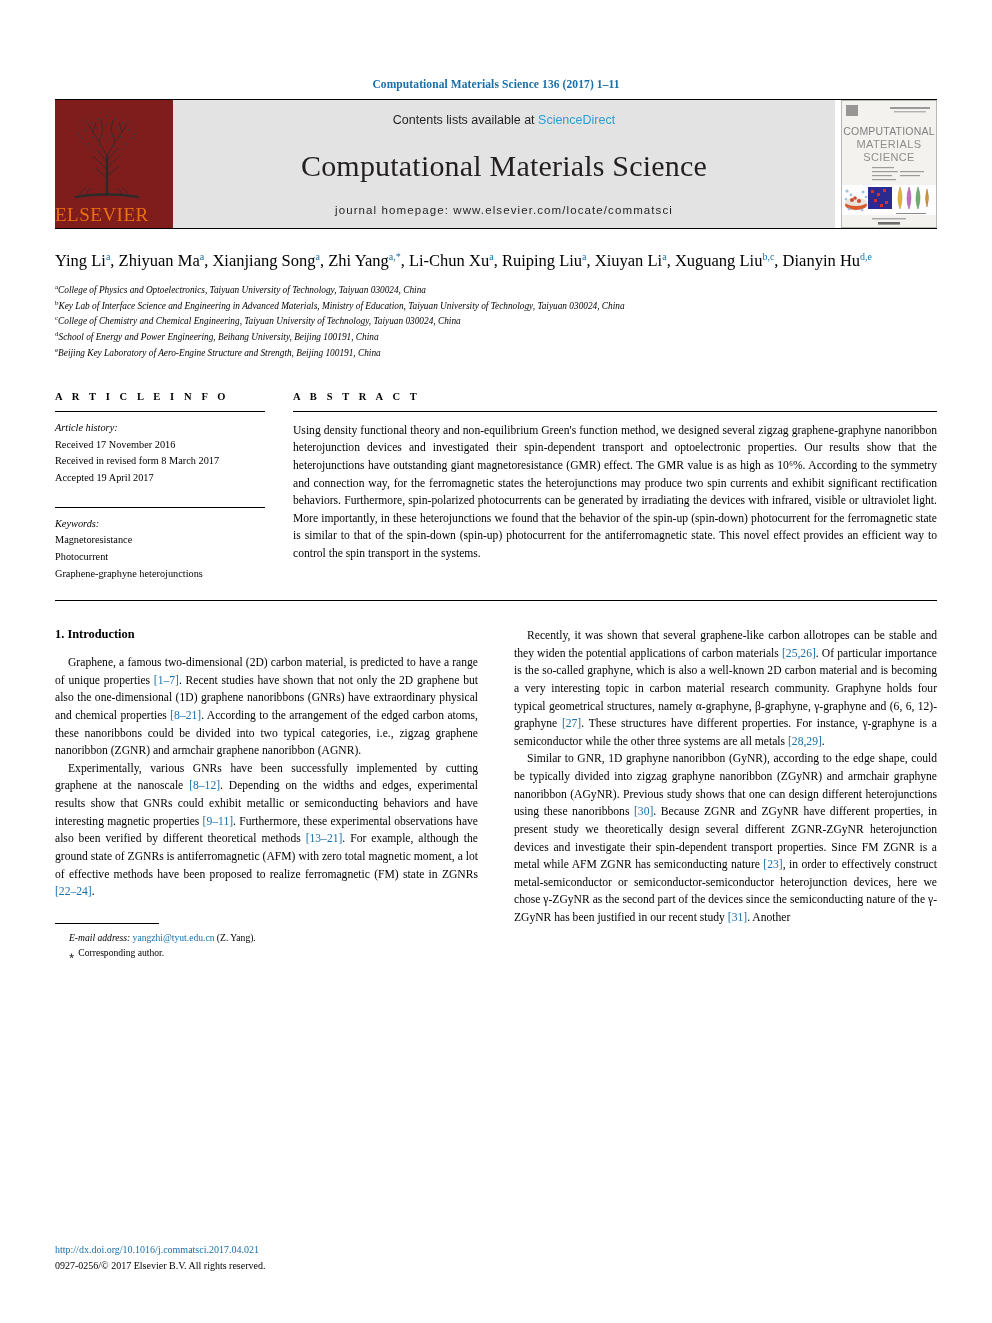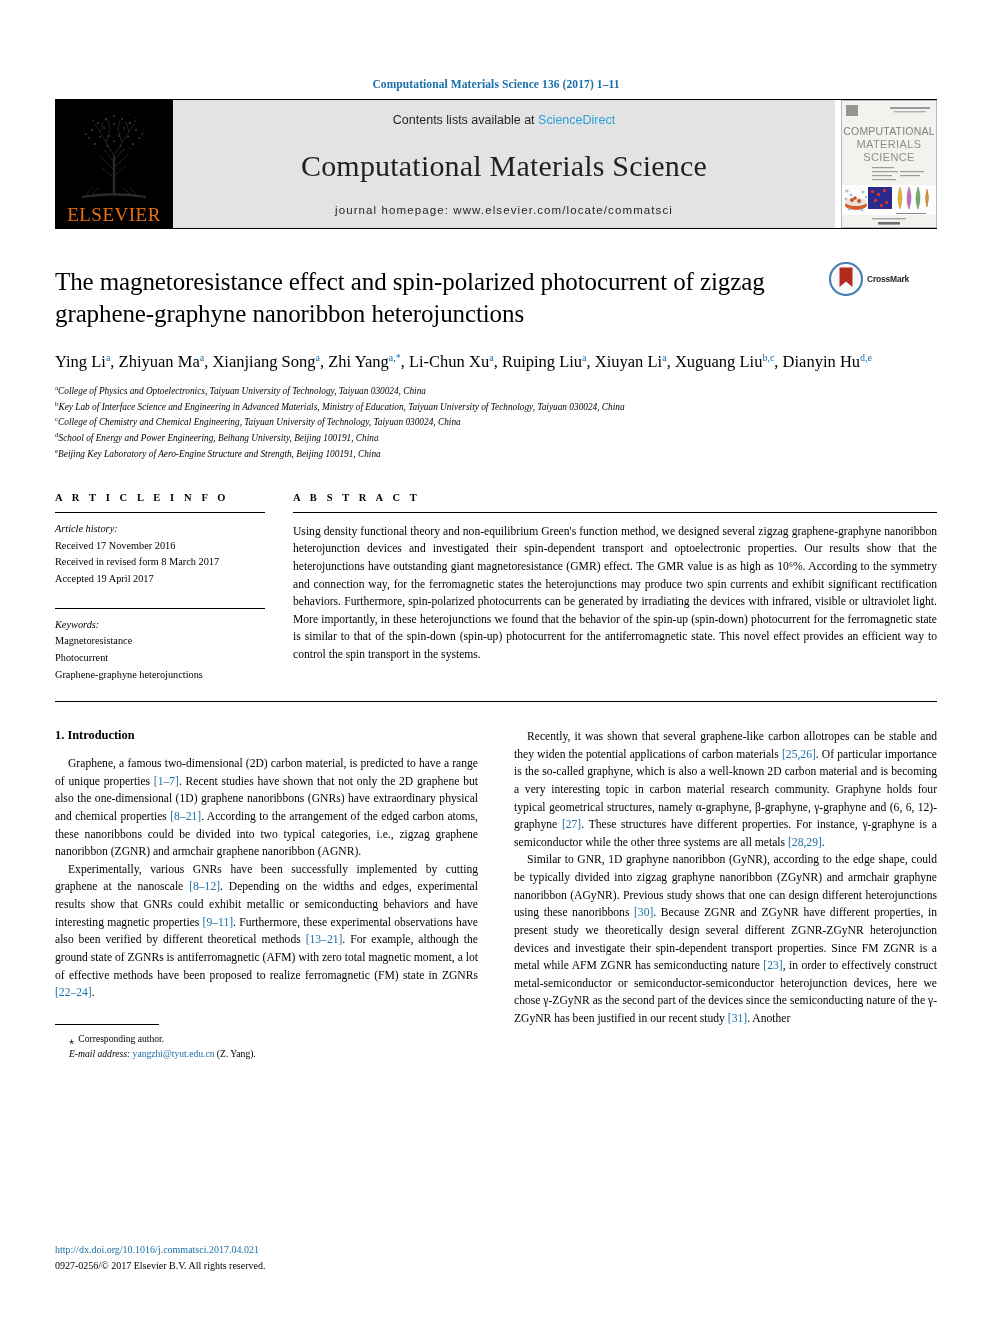--- a/index.html
+++ b/index.html
@@ -36,24 +36,24 @@
     display: flex;
     margin: 0 55px;
     align-items: stretch;
     height: 128px;
   }
   .elsevier-logo {
     width: 118px;
     flex: 0 0 118px;
     display: flex;
     flex-direction: column;
-    align-items: center;
+    align-items: flex-start;
     justify-content: flex-end;
     padding-bottom: 4px;
-    background: #000000;
+    background: #7f1d1d;
   }
   .tree-svg { display: block; }
   .elsevier-word {
     font-family: "Liberation Serif", serif;
     font-size: 19px;
     letter-spacing: .5px;
     color: #ea700d;
     font-weight: normal;
     line-height: 1;
     margin-top: 1px;
@@ -366,31 +366,20 @@
         </g>
         <rect x="0" y="114" width="94" height="12" fill="#f4f2ee"></rect>
         <rect x="30" y="117" width="34" height="1.4" fill="#a5a5a5"></rect>
         <rect x="36" y="121" width="22" height="2.6" fill="#6b6b6b"></rect>
       </svg>
     </div>
   </div>
 
   <div class="rule-bottom"></div>
 
-  <div class="title-block">
-    <h1 class="paper-title">The magnetoresistance effect and spin-polarized photocurrent of zigzag graphene-graphyne nanoribbon heterojunctions</h1>
-    <div class="crossmark">
-      <svg width="34" height="34" viewBox="0 0 34 34">
-        <circle cx="17" cy="17" r="16" fill="#ffffff" stroke="#4a7fb5" stroke-width="2.2"></circle>
-        <circle cx="17" cy="17" r="13.4" fill="#f7f7f7"></circle>
-        <path d="M10.5 5.5 h13 v19.5 l-6.5 -5.5 l-6.5 5.5 z" fill="#b12a1c"></path>
-      </svg>
-      <span class="crossmark-label">CrossMark</span>
-    </div>
-  </div>
 
   <div class="authors">
     <span>Ying Li<sup>a</sup></span>,
     <span>Zhiyuan Ma<sup>a</sup></span>,
     <span>Xianjiang Song<sup>a</sup></span>,
     <span>Zhi Yang<sup>a,*</sup></span>,
     <span>Li-Chun Xu<sup>a</sup></span>,
     <span>Ruiping Liu<sup>a</sup></span>,
     <span>Xiuyan Li<sup>a</sup></span>,
     <span>Xuguang Liu<sup>b,c</sup></span>,
@@ -438,22 +427,22 @@
   <div class="body-cols">
 
     <div class="bcol">
       <div class="heading1">1. Introduction</div>
       <p class="para">Graphene, a famous two-dimensional (2D) carbon material, is predicted to have a range of unique properties <span class="ref">[1–7]</span>. Recent studies have shown that not only the 2D graphene but also the one-dimensional (1D) graphene nanoribbons (GNRs) have extraordinary physical and chemical properties <span class="ref">[8–21]</span>. According to the arrangement of the edged carbon atoms, these nanoribbons could be divided into two typical categories, i.e., zigzag graphene nanoribbon (ZGNR) and armchair graphene nanoribbon (AGNR).</p>
       <p class="para">Experimentally, various GNRs have been successfully implemented by cutting graphene at the nanoscale <span class="ref">[8–12]</span>. Depending on the widths and edges, experimental results show that GNRs could exhibit metallic or semiconducting behaviors and have interesting magnetic properties <span class="ref">[9–11]</span>. Furthermore, these experimental observations have also been verified by different theoretical methods <span class="ref">[13–21]</span>. For example, although the ground state of ZGNRs is antiferromagnetic (AFM) with zero total magnetic moment, a lot of effective methods have been proposed to realize ferromagnetic (FM) state in ZGNRs <span class="ref">[22–24]</span>.</p>
 
       <div class="footnote-wrap">
         <div class="footnote-rule"></div>
         <div class="footnote">
+          <span class="indent"><span class="it">E-mail address:</span> <span class="lnk">yangzhi@tyut.edu.cn</span> <span>(Z. Yang).</span></span>
           <span class="indent"><span class="star">⁎</span><span>Corresponding author.</span></span>
-          <span class="indent"><span class="it">E-mail address:</span> <span class="lnk">yangzhi@tyut.edu.cn</span> <span>(Z. Yang).</span></span>
         </div>
       </div>
     </div>
 
     <div class="bcol">
       <p class="para">Recently, it was shown that several graphene-like carbon allotropes can be stable and they widen the potential applications of carbon materials <span class="ref">[25,26]</span>. Of particular importance is the so-called graphyne, which is also a well-known 2D carbon material and is becoming a very interesting topic in carbon material research community. Graphyne holds four typical geometrical structures, namely α-graphyne, β-graphyne, γ-graphyne and (6, 6, 12)-graphyne <span class="ref">[27]</span>. These structures have different properties. For instance, γ-graphyne is a semiconductor while the other three systems are all metals <span class="ref">[28,29]</span>.</p>
       <p class="para">Similar to GNR, 1D graphyne nanoribbon (GyNR), according to the edge shape, could be typically divided into zigzag graphyne nanoribbon (ZGyNR) and armchair graphyne nanoribbon (AGyNR). Previous study shows that one can design different heterojunctions using these nanoribbons <span class="ref">[30]</span>. Because ZGNR and ZGyNR have different properties, in present study we theoretically design several different ZGNR-ZGyNR heterojunction devices and investigate their spin-dependent transport properties. Since FM ZGNR is a metal while AFM ZGNR has semiconducting nature <span class="ref">[23]</span>, in order to effectively construct metal-semiconductor or semiconductor-semiconductor heterojunction devices, here we chose γ-ZGyNR as the second part of the devices since the semiconducting nature of the γ-ZGyNR has been justified in our recent study <span class="ref">[31]</span>. Another</p>
     </div>
   </div>
 

